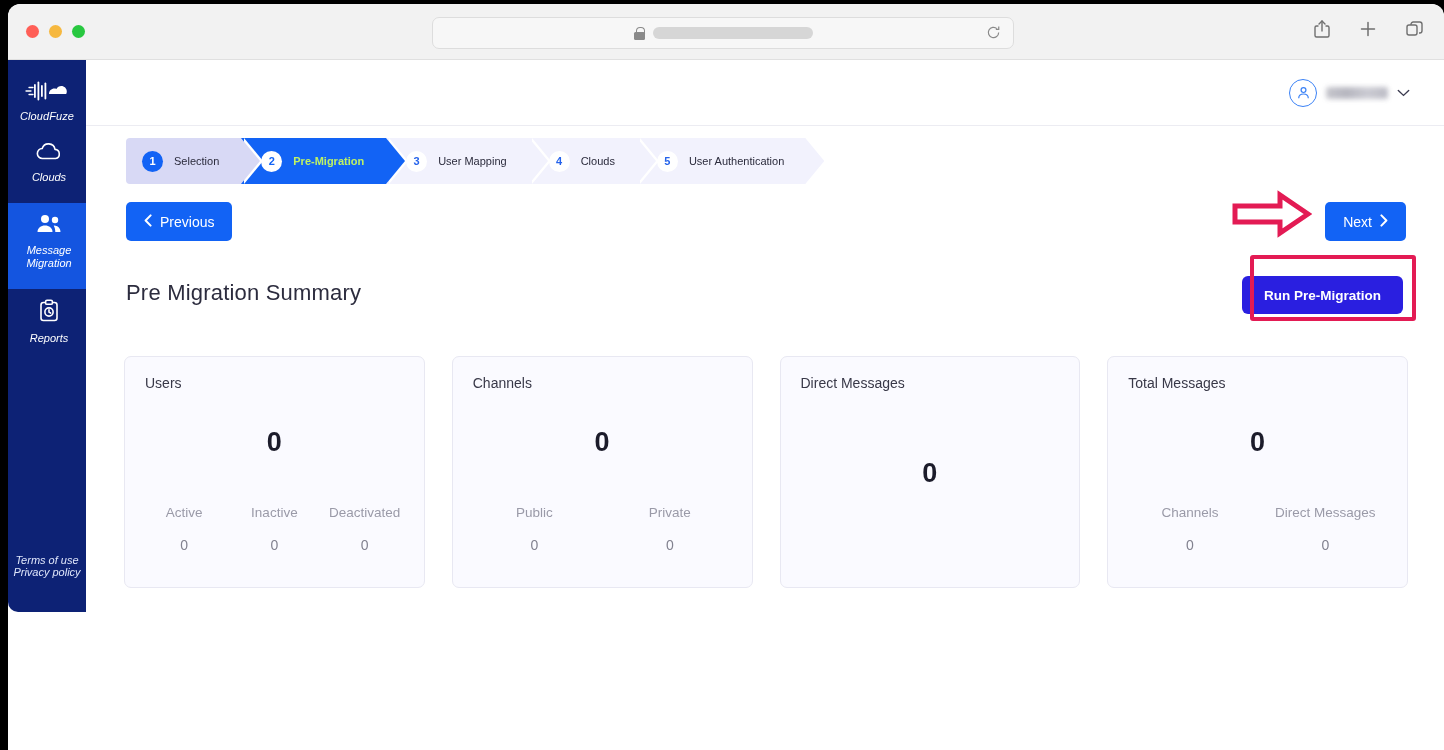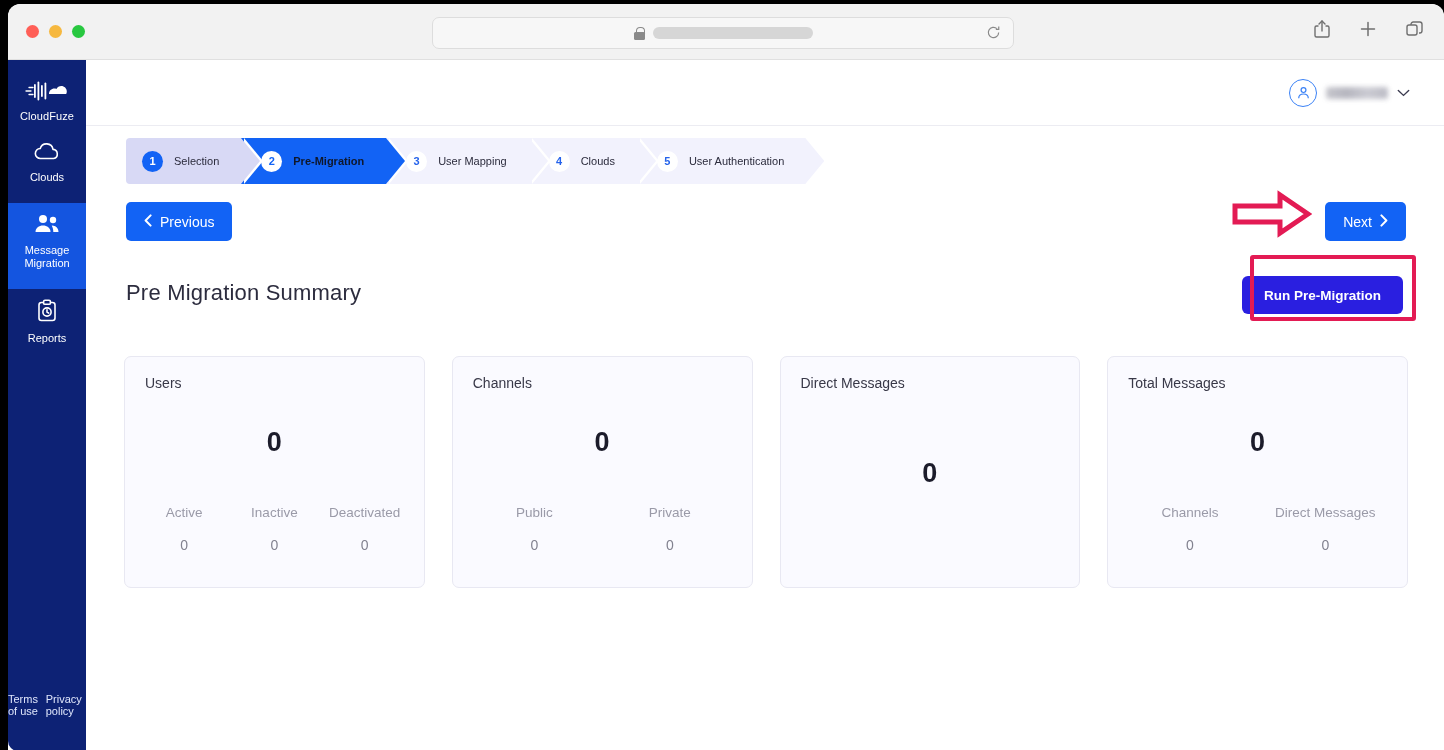--- a/index.html
+++ b/index.html
@@ -93,24 +93,25 @@
   .app {
     position: relative;
     height: 691px;
     background: #ffffff;
   }
 
   
   .sidebar {
     position: absolute;
     left: 0; top: 0;
-    width: 78px; height: 691px;
+    width: 78px; height: 552px;
     background: #0d2275;
-    display: flex; flex-direction: column; align-items: center;
+    display: flex; flex-direction: column; 
     border-bottom-left-radius: 10px;
+    font-style: italic;
   }
   .brand {
     margin-top: 14px;
     display: flex; flex-direction: column; align-items: center;
     gap: 4px; width: 100%; padding: 6px 0 10px;
   }
   .brand-label {
     color: #ffffff; font-size: 11px; letter-spacing: .1px;
   }
   .nav-item {
@@ -120,21 +121,21 @@
     color: #ffffff;
     cursor: pointer;
   }
   .nav-item.active { background: #1455e0; }
   .nav-label {
     font-size: 11px; line-height: 13px; text-align: center; color: #ffffff;
   }
   .footer-links {
     margin-top: auto;
     padding-bottom: 34px;
-    display: flex; flex-direction: row; align-items: center; 
+    display: flex; flex-direction: column; align-items: center; 
   }
   .footer-links a {
     color: #dfe6fb; font-size: 11px; text-decoration: none; cursor: pointer;
   }
 
   
   .main {
     position: absolute;
     left: 78px; top: 0; right: 0; bottom: 0;
     background: #ffffff;
@@ -215,21 +216,21 @@
     font-size: 11px; font-weight: bold;
     background: #ffffff; color: #2563eb;
     position: relative; z-index: 5;
   }
   .step:first-child .badge { background: #1263f5; color: #ffffff; }
   .step.active .badge { background: #ffffff; color: #1263f5; }
   .step-label {
     font-size: 11px; color: #2b2b3c; white-space: nowrap;
     position: relative; z-index: 5;
   }
-  .step.active .step-label { color: #0f172a; font-weight: 600; }
+  .step.active .step-label { color: #bef264; font-weight: 600; }
 
   
   .btn {
     border: none; cursor: pointer;
     font-family: "Liberation Sans", sans-serif;
     margin-top: 8px;
   }
   .btn-prev {
     position: absolute; left: 40px; top: 134px;
     height: 39px; padding: 0 18px;

